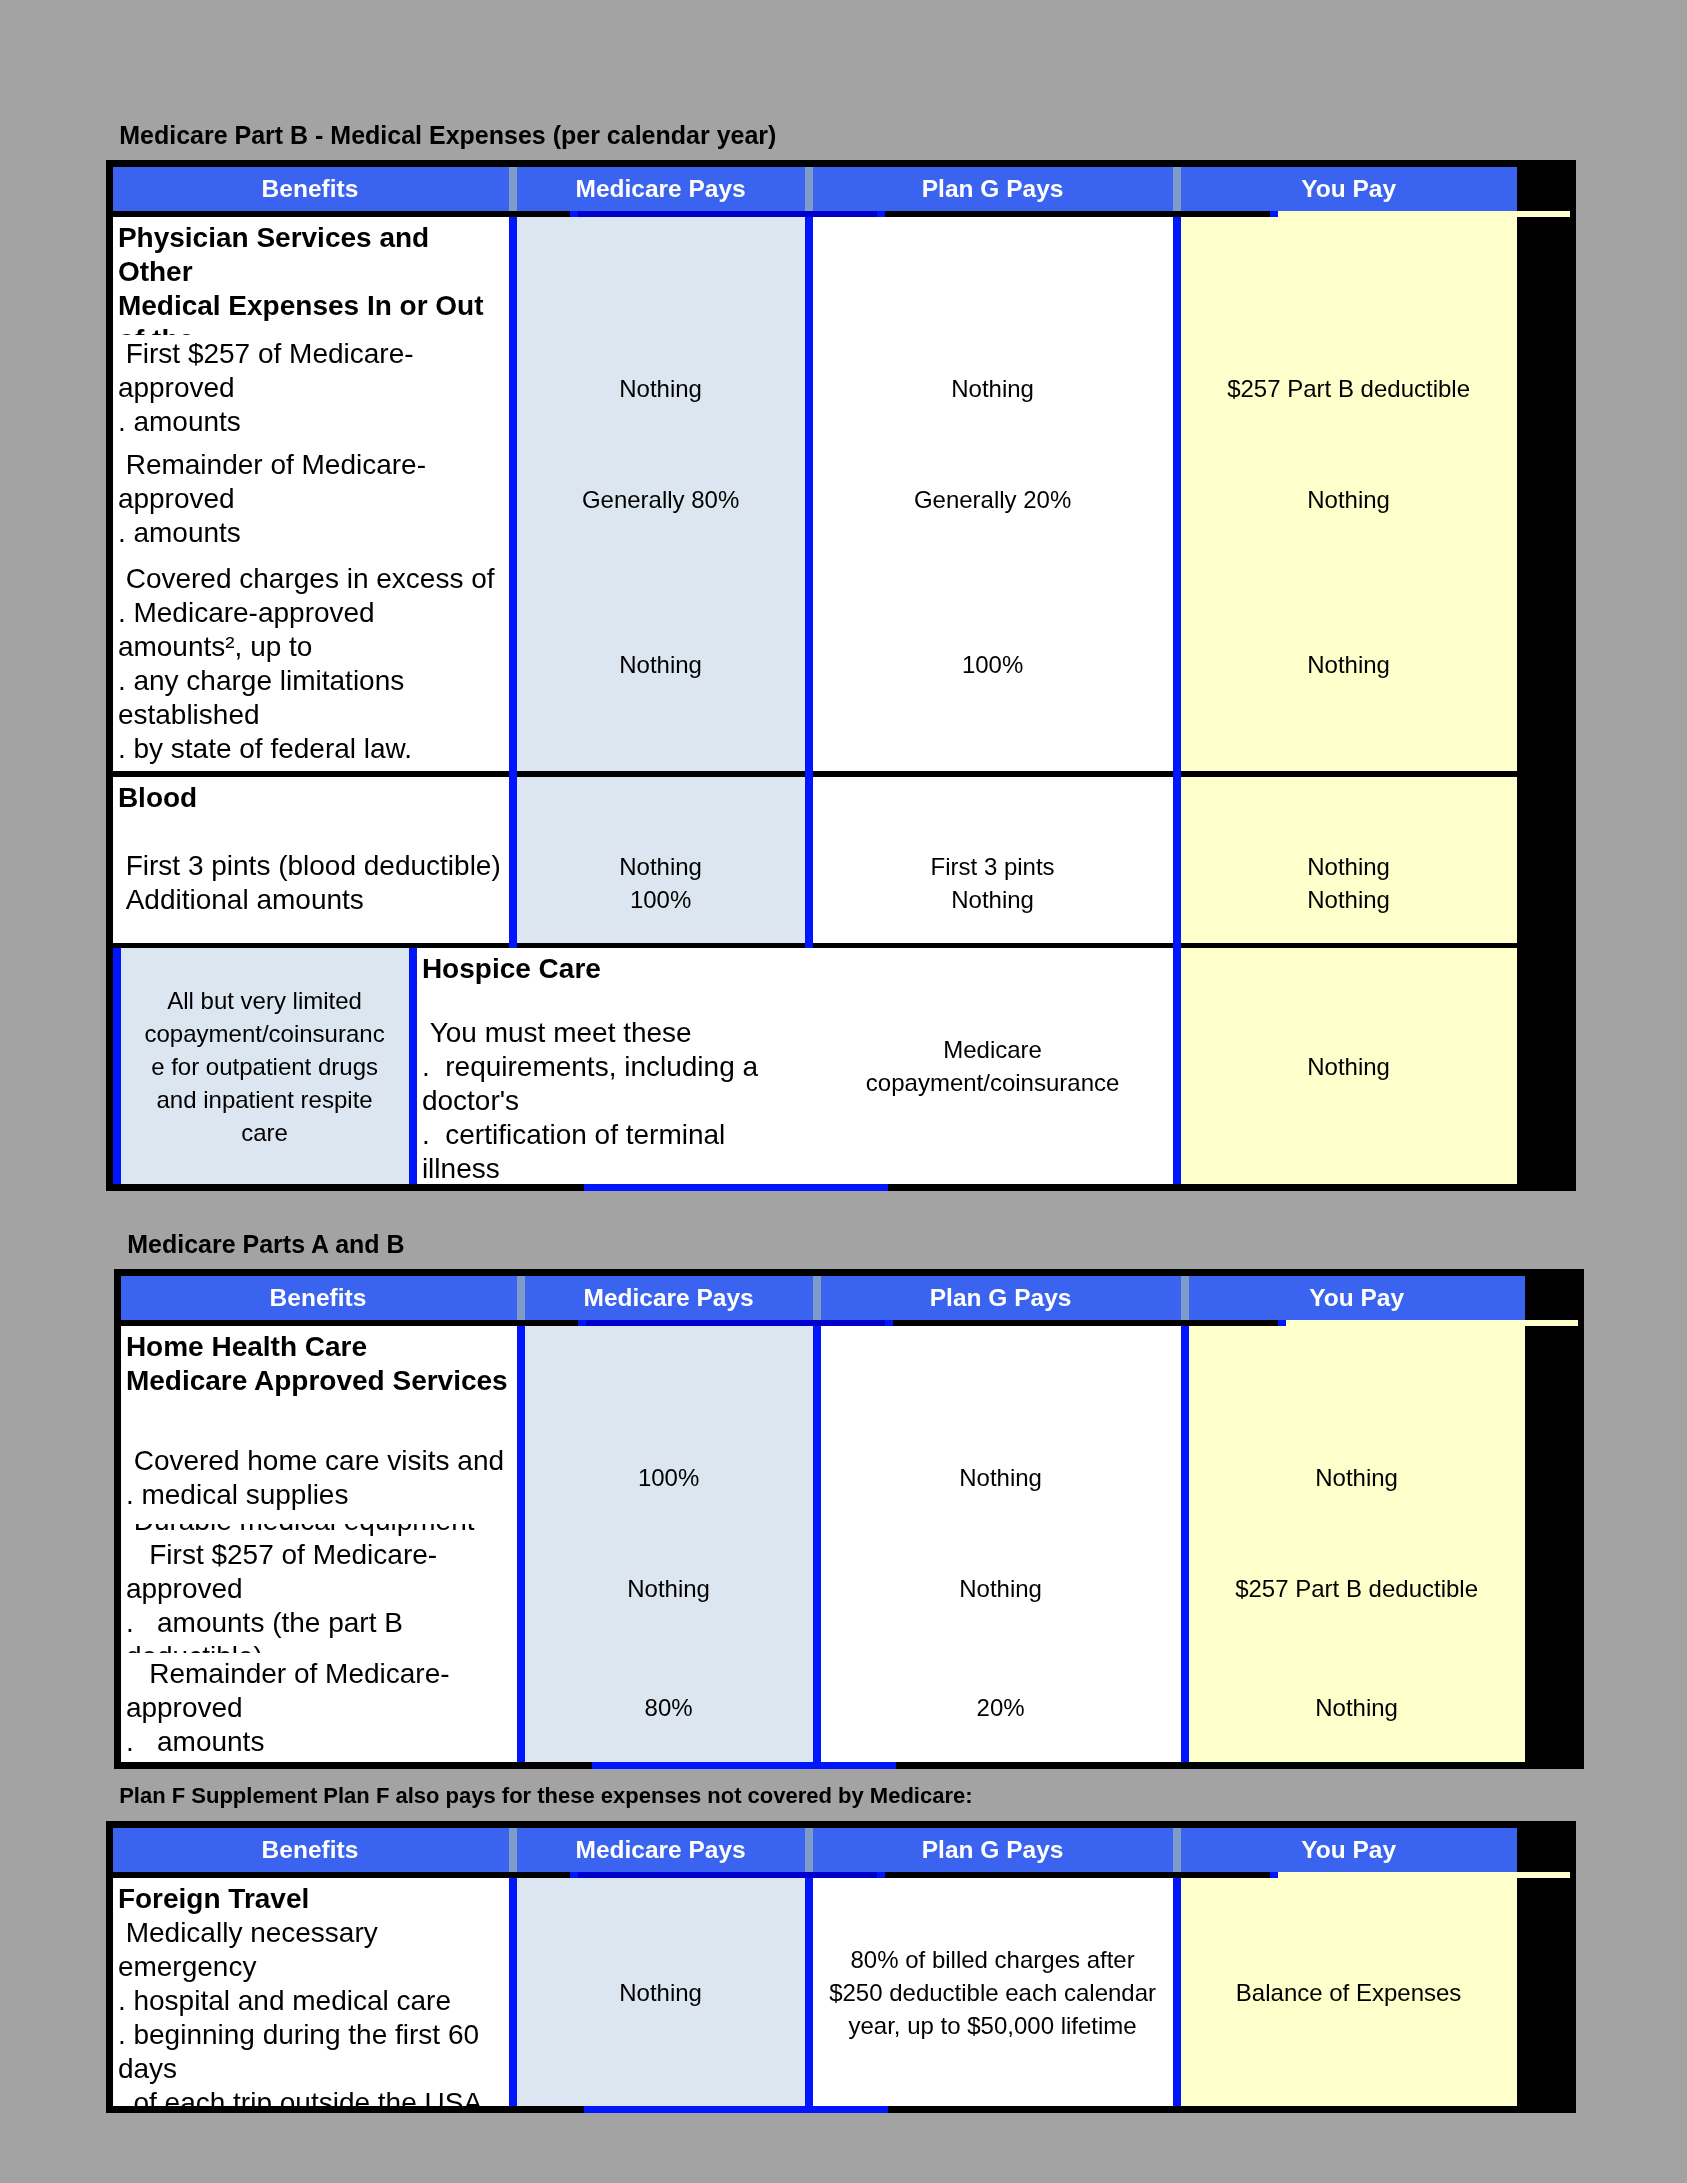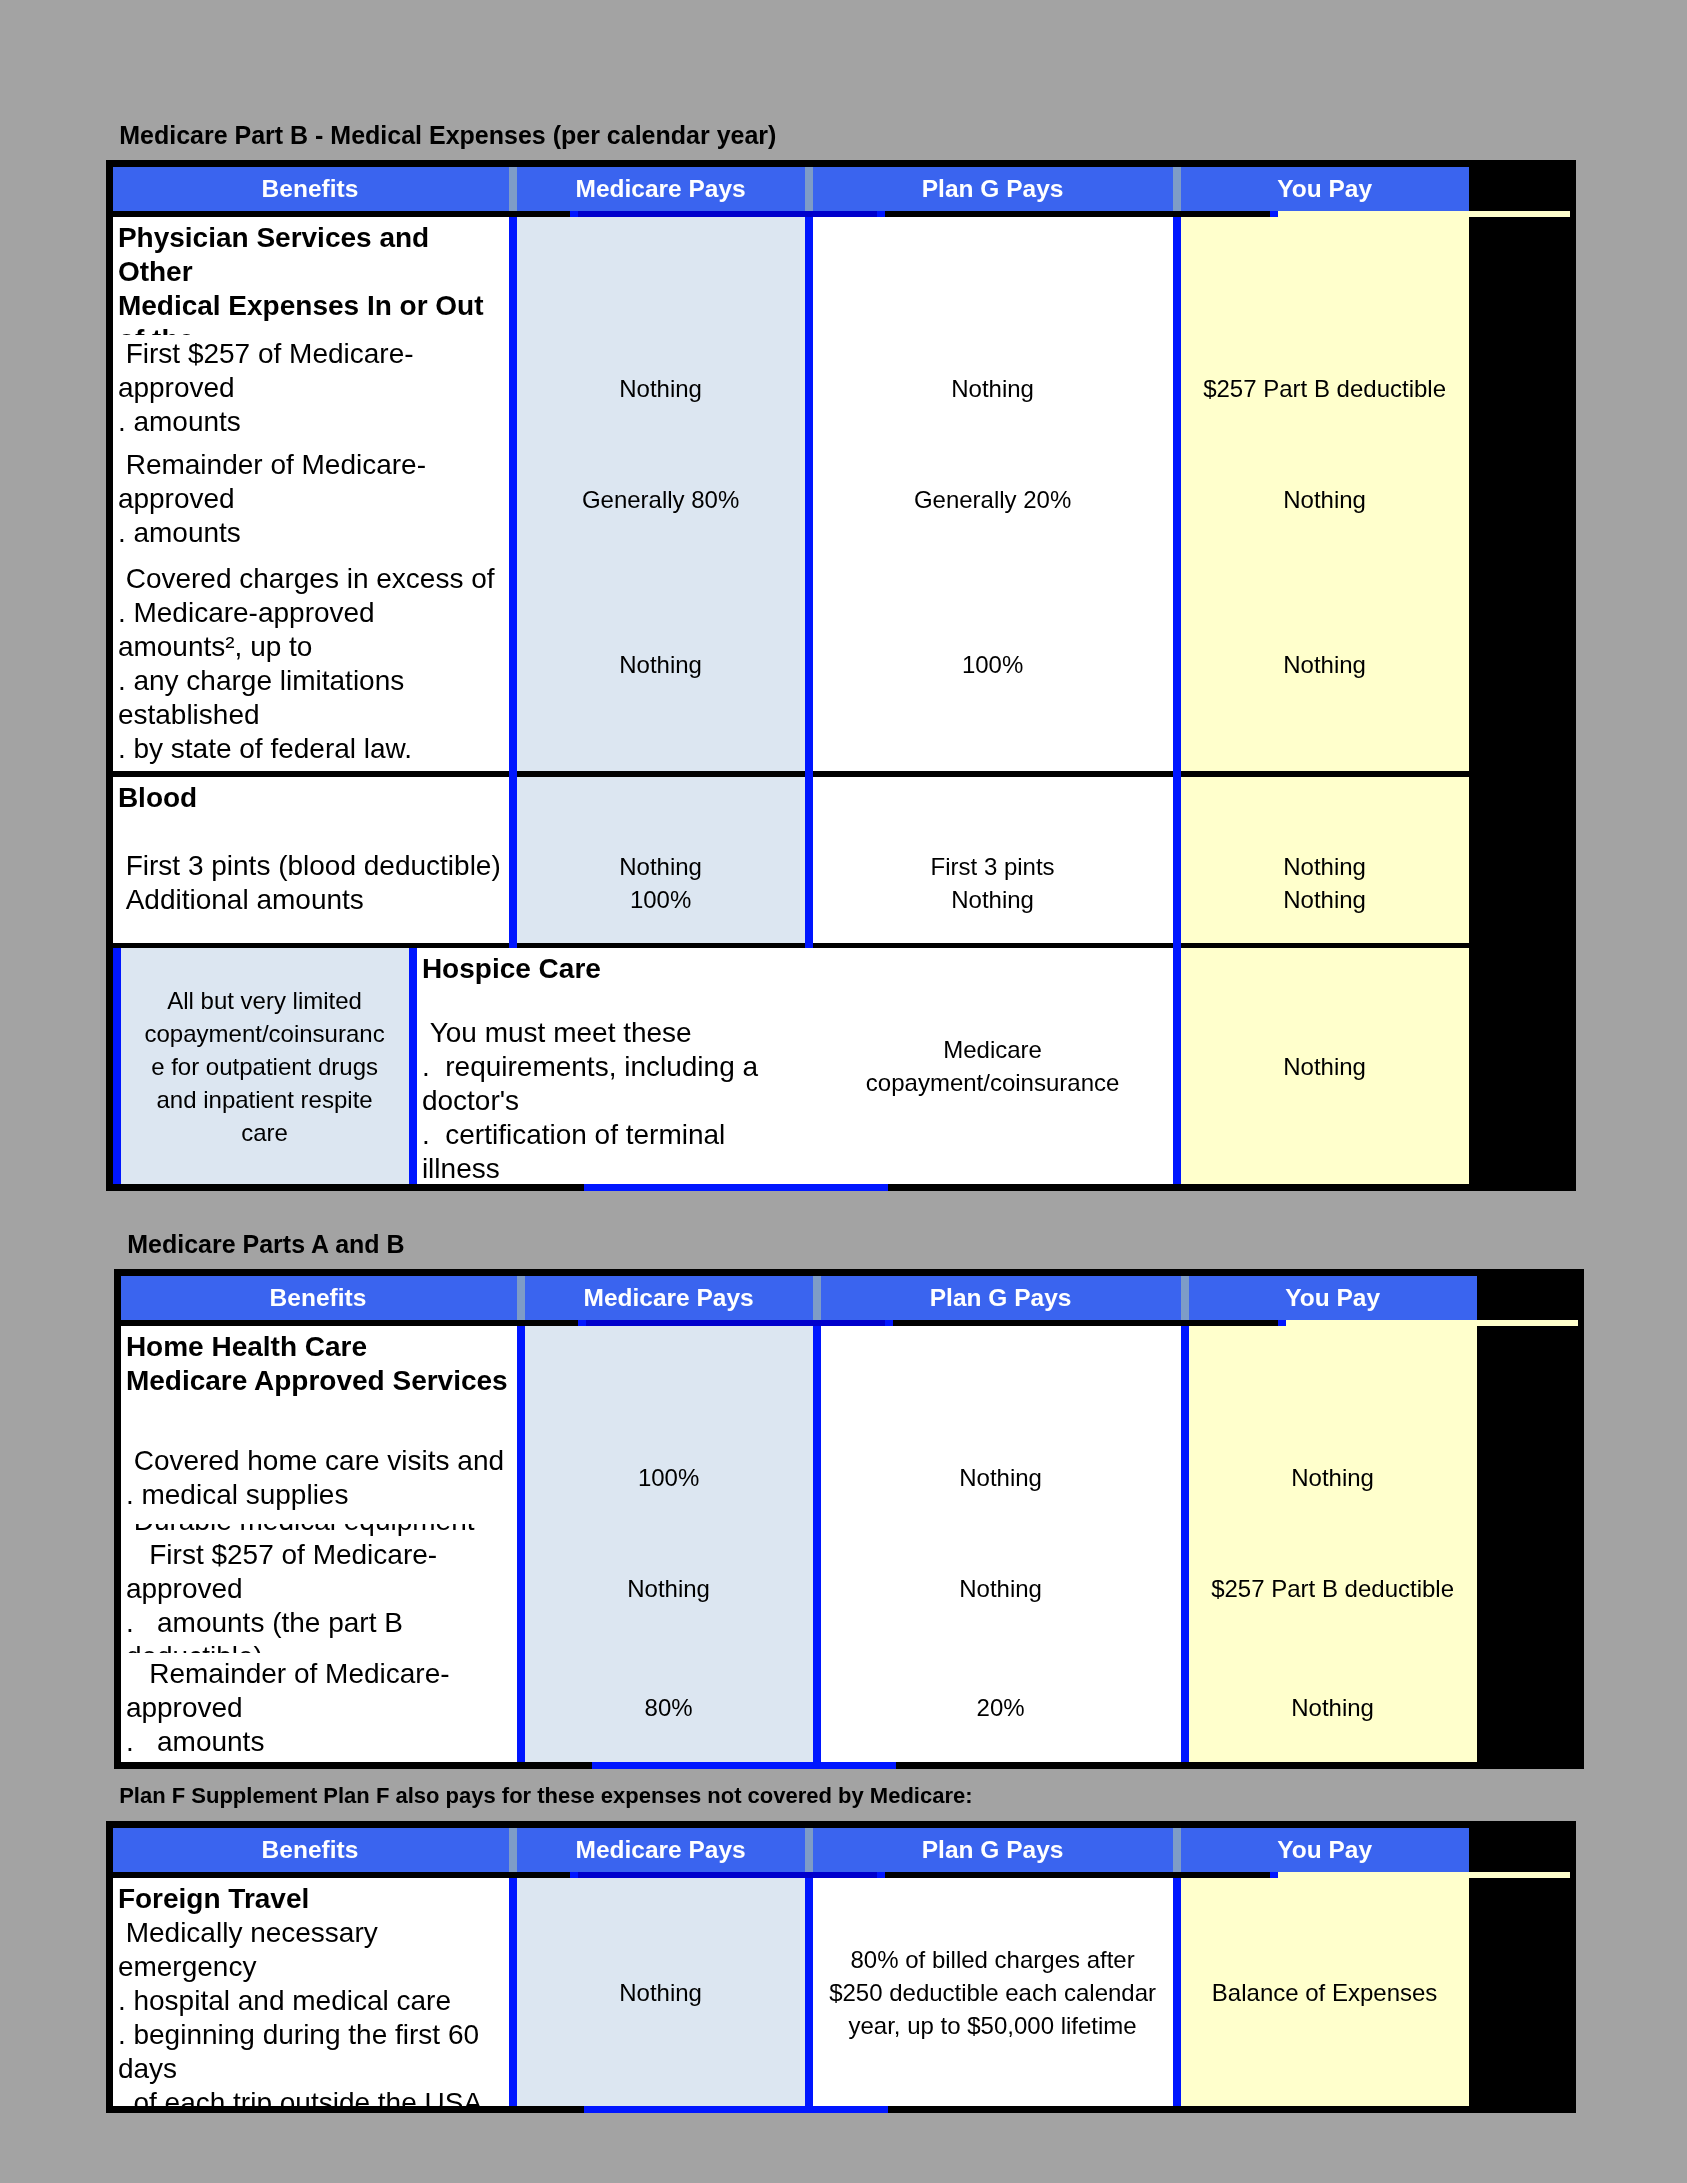--- a/index.html
+++ b/index.html
@@ -29,21 +29,21 @@
   }
   .row{display:flex;}
   .c{box-sizing:border-box;overflow:hidden;}
 
   
   .c-ben{width:396px;background:#ffffff;}
   .c-med{width:304px;background:var(--medicare-fill);
          border-left:8.6px solid var(--blue-border);
          border-right:8.6px solid var(--blue-border);}
   .c-pg {width:360px;background:#ffffff;}
-  .c-you{width:296px;background:var(--youpay-fill);
+  .c-you{width:344px;background:var(--youpay-fill);
          border-left:8.6px solid var(--blue-border);}
 
   
   .header-row{height:44px;}
   .header-row .c{
     background:var(--header-bg);color:var(--header-text);
     font-weight:bold;font-size:24.5px;
     display:flex;align-items:center;justify-content:center;
   }
   .header-row .c-med{border-left-color:var(--sliver);border-right-color:var(--sliver);}

